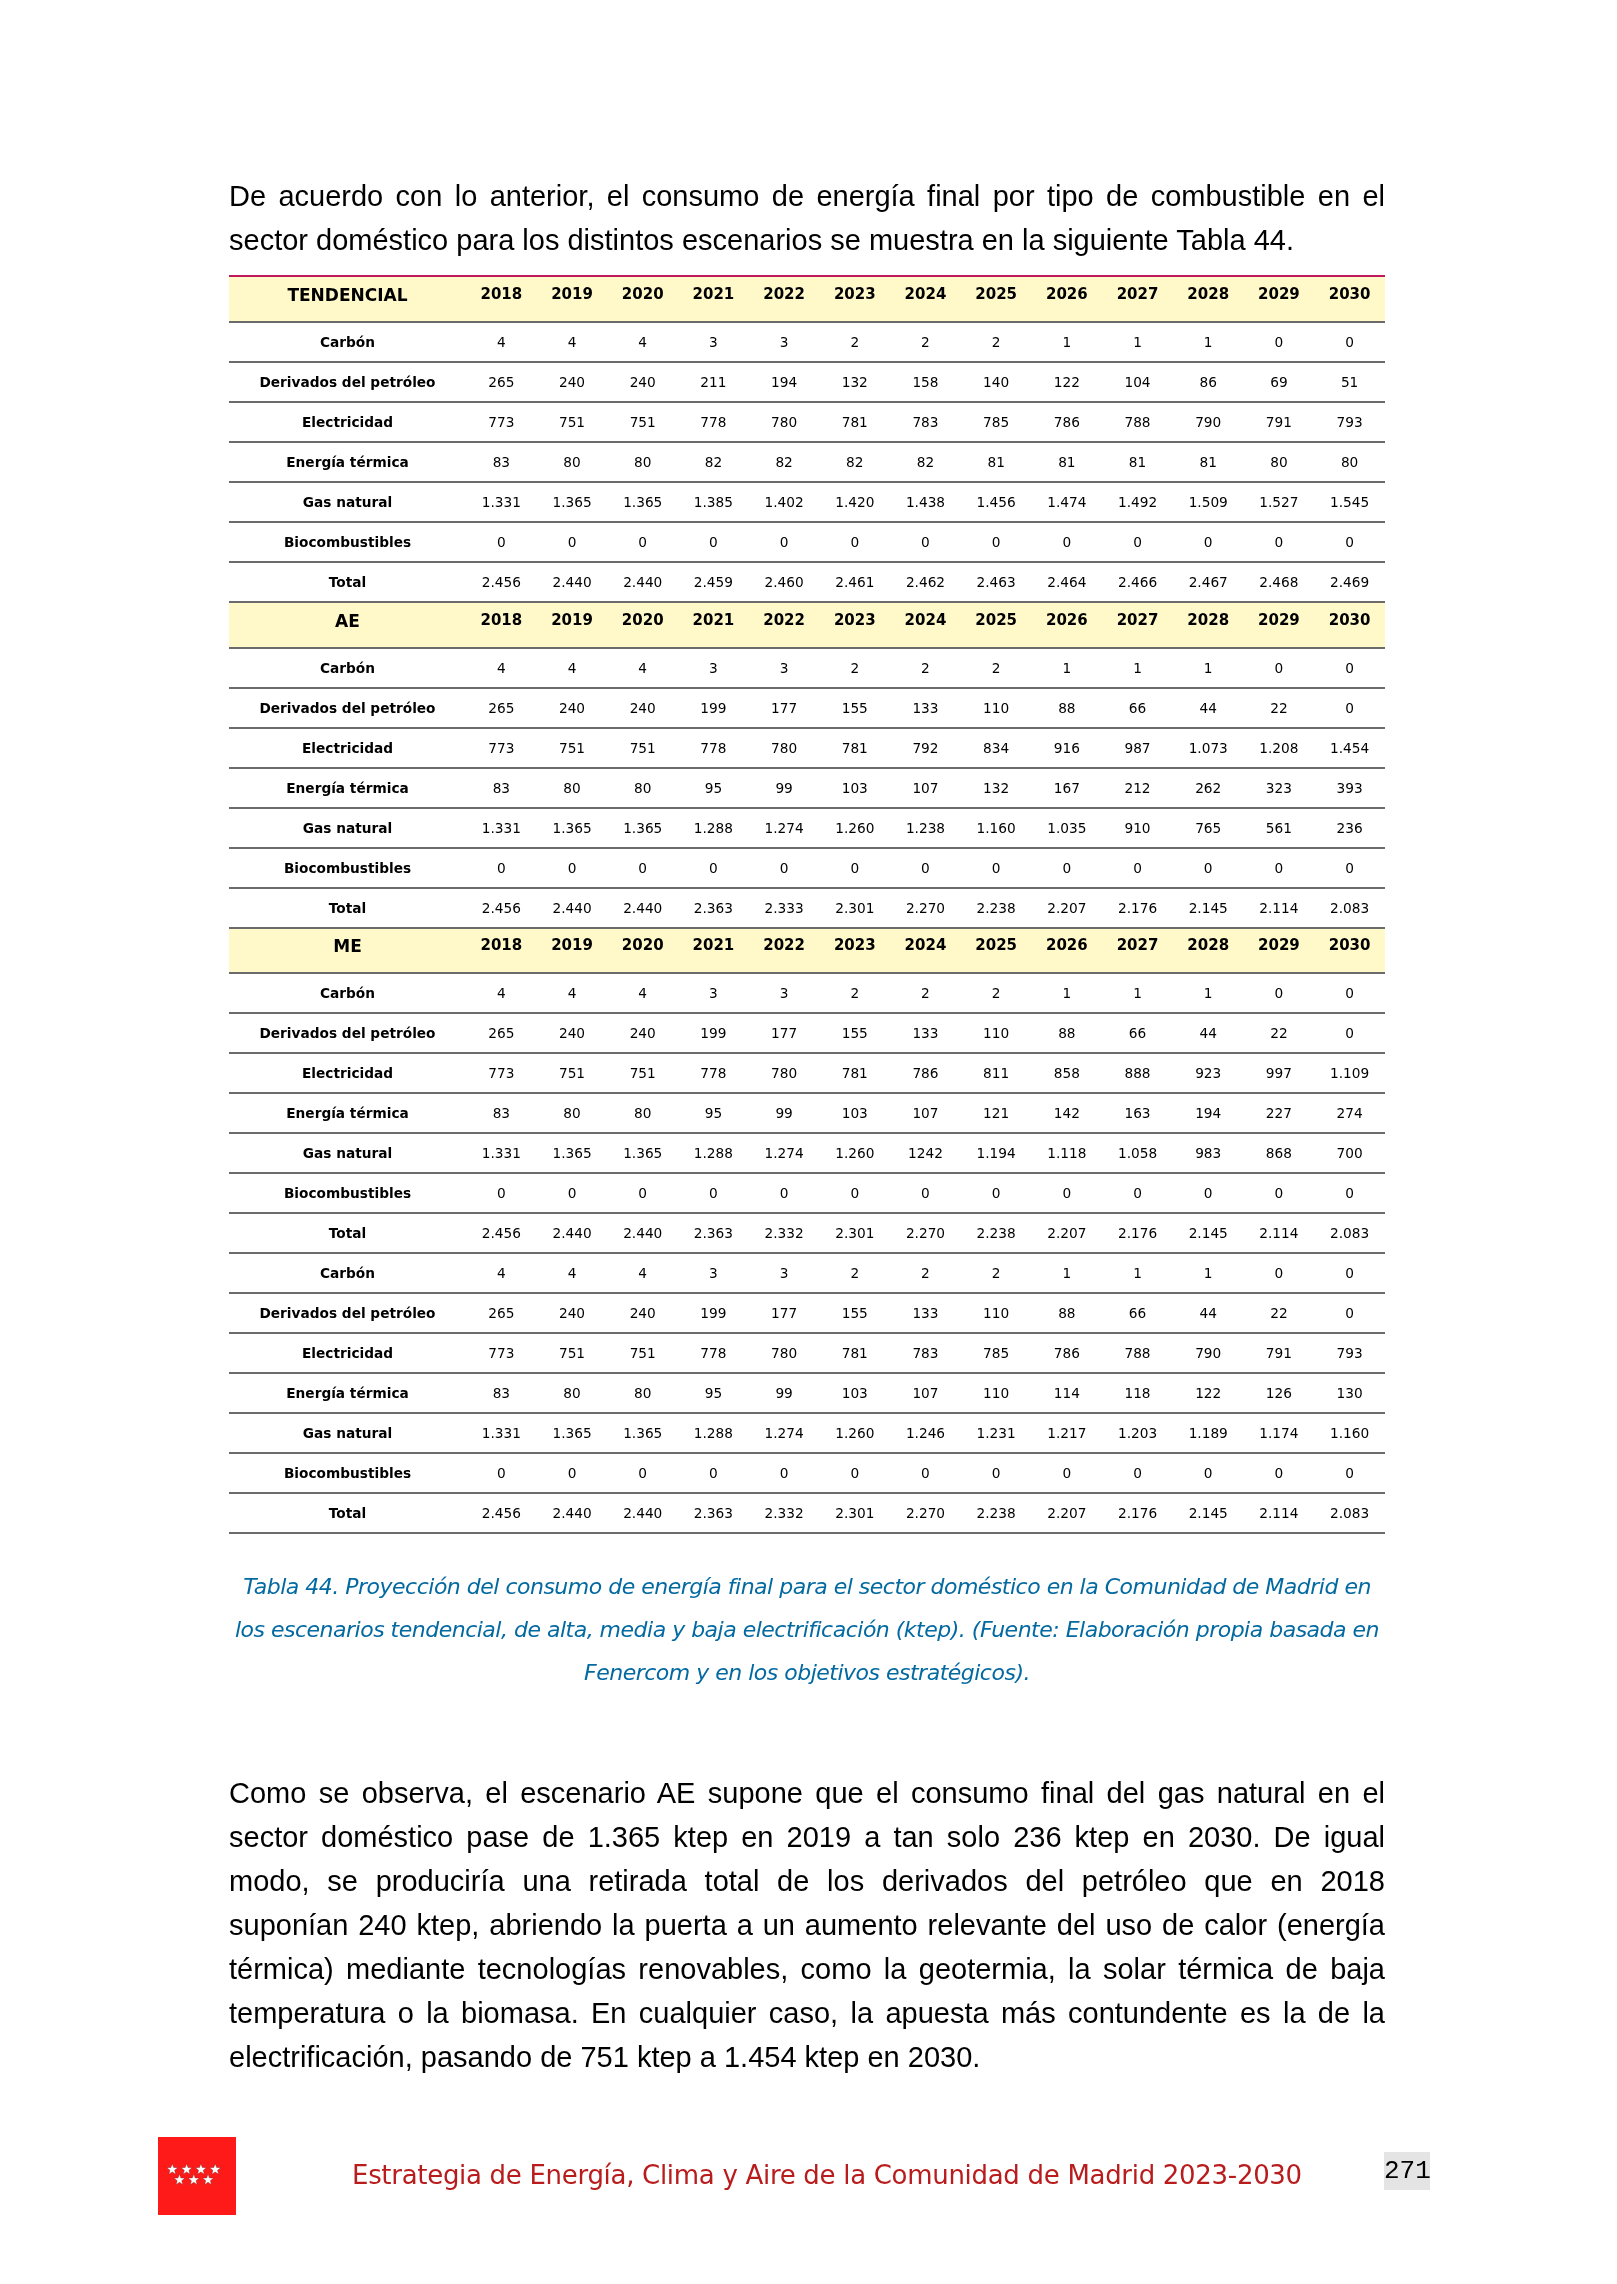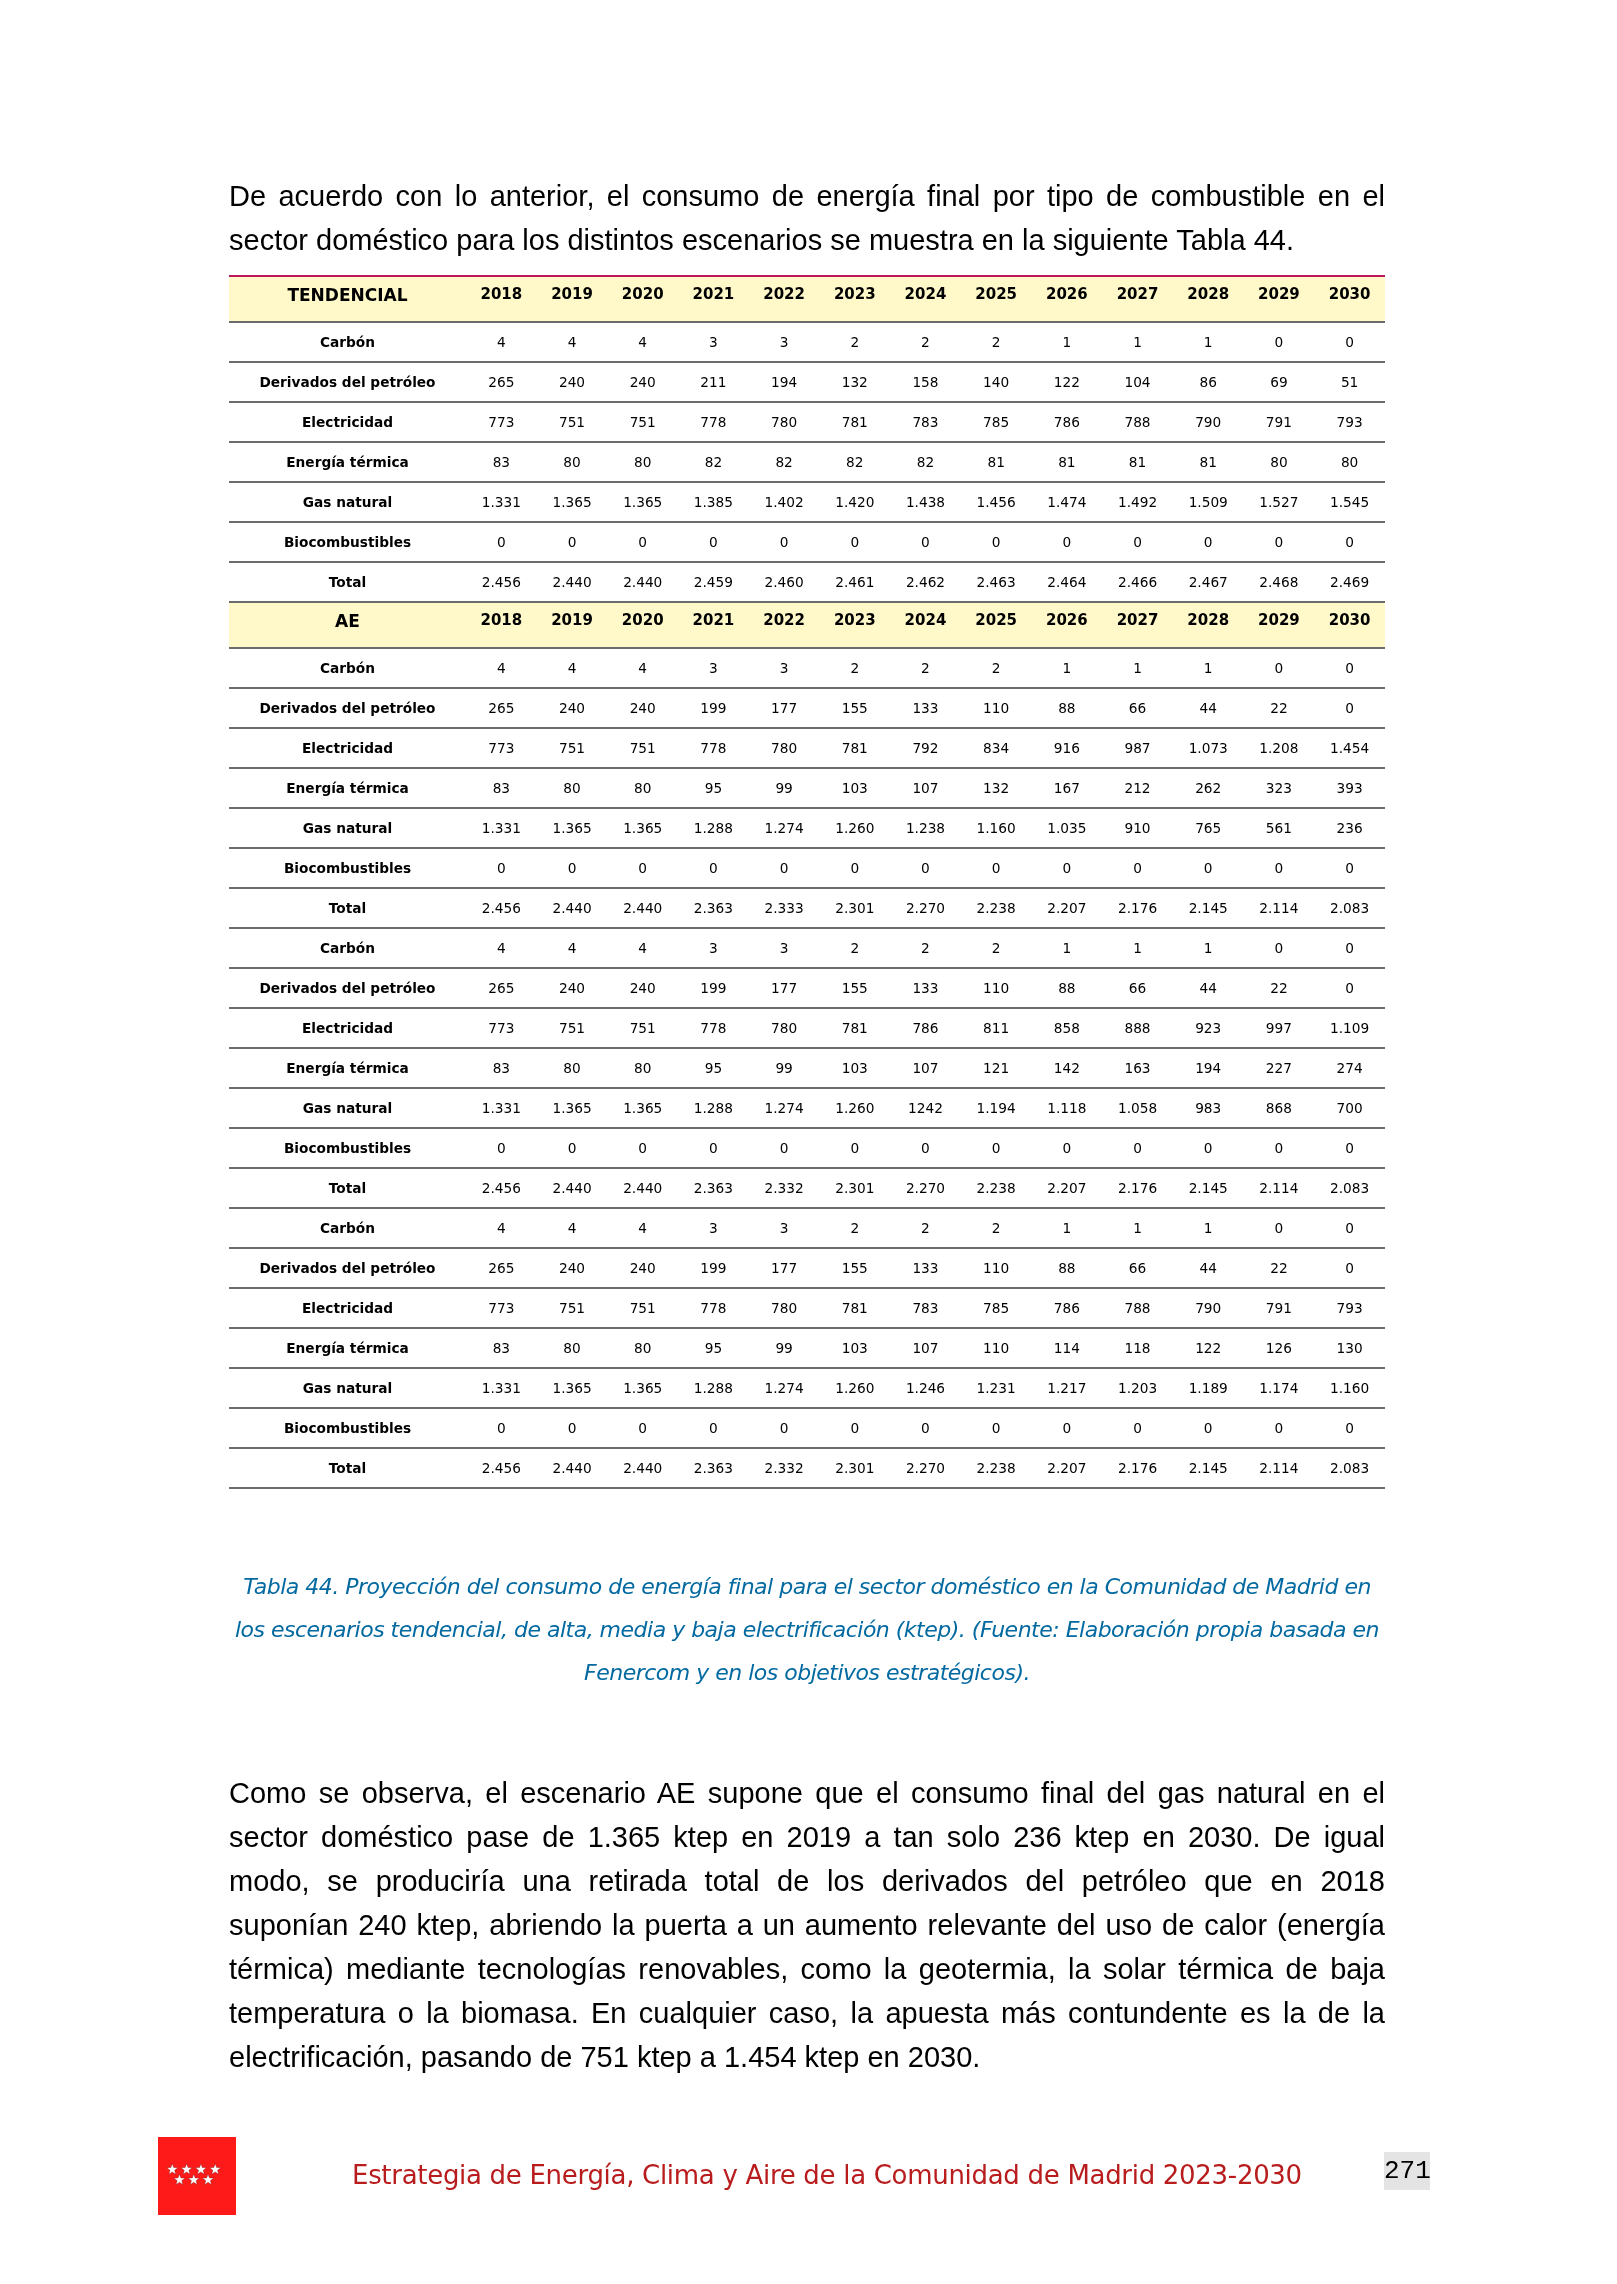--- a/index.html
+++ b/index.html
@@ -325,20 +325,36 @@
           <td>2.333</td>
           <td>2.301</td>
           <td>2.270</td>
           <td>2.238</td>
           <td>2.207</td>
           <td>2.176</td>
           <td>2.145</td>
           <td>2.114</td>
           <td>2.083</td>
         </tr>
+        <tr class="head">
+          <th class="scen">ME</th>
+          <th>2018</th>
+          <th>2019</th>
+          <th>2020</th>
+          <th>2021</th>
+          <th>2022</th>
+          <th>2023</th>
+          <th>2024</th>
+          <th>2025</th>
+          <th>2026</th>
+          <th>2027</th>
+          <th>2028</th>
+          <th>2029</th>
+          <th>2030</th>
+        </tr>
         <tr class="row">
           <td class="lbl">Carbón</td>
           <td>4</td>
           <td>4</td>
           <td>4</td>
           <td>3</td>
           <td>3</td>
           <td>2</td>
           <td>2</td>
           <td>2</td>

